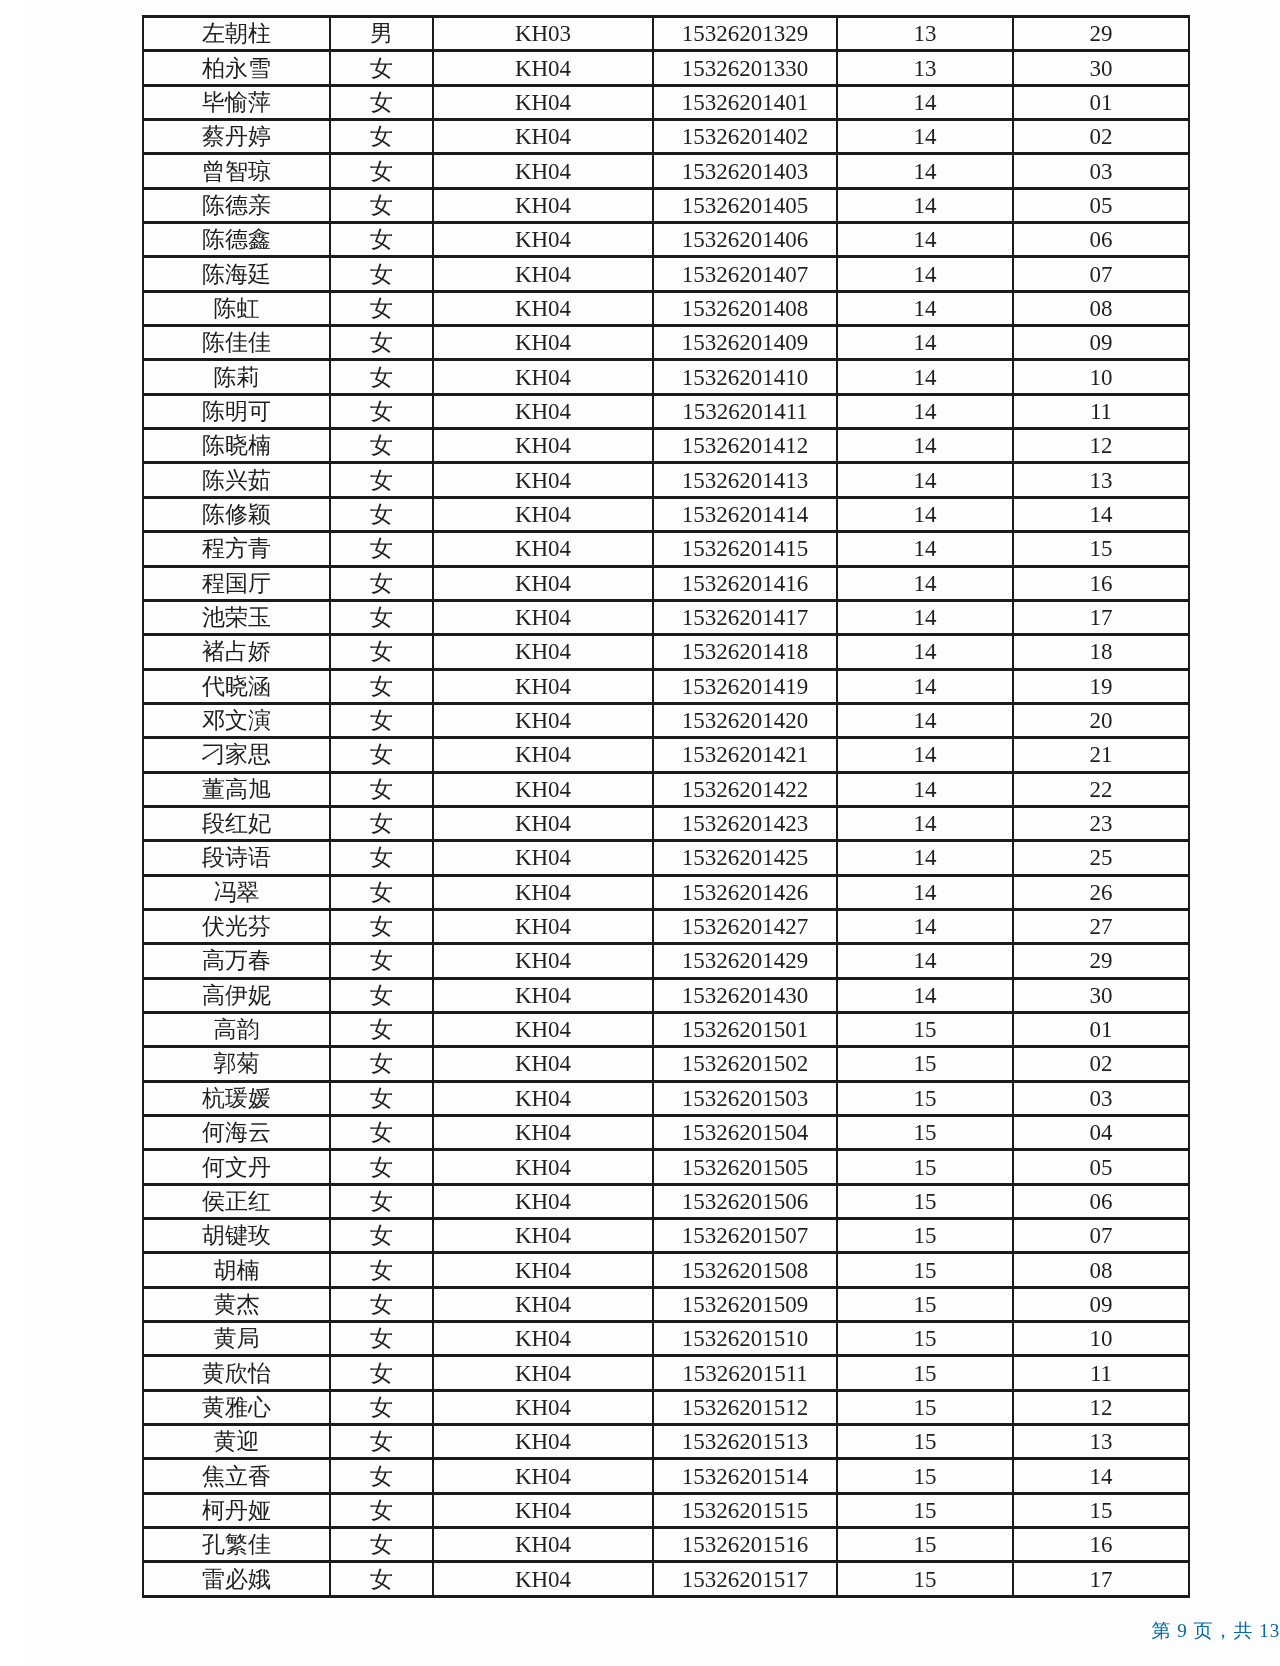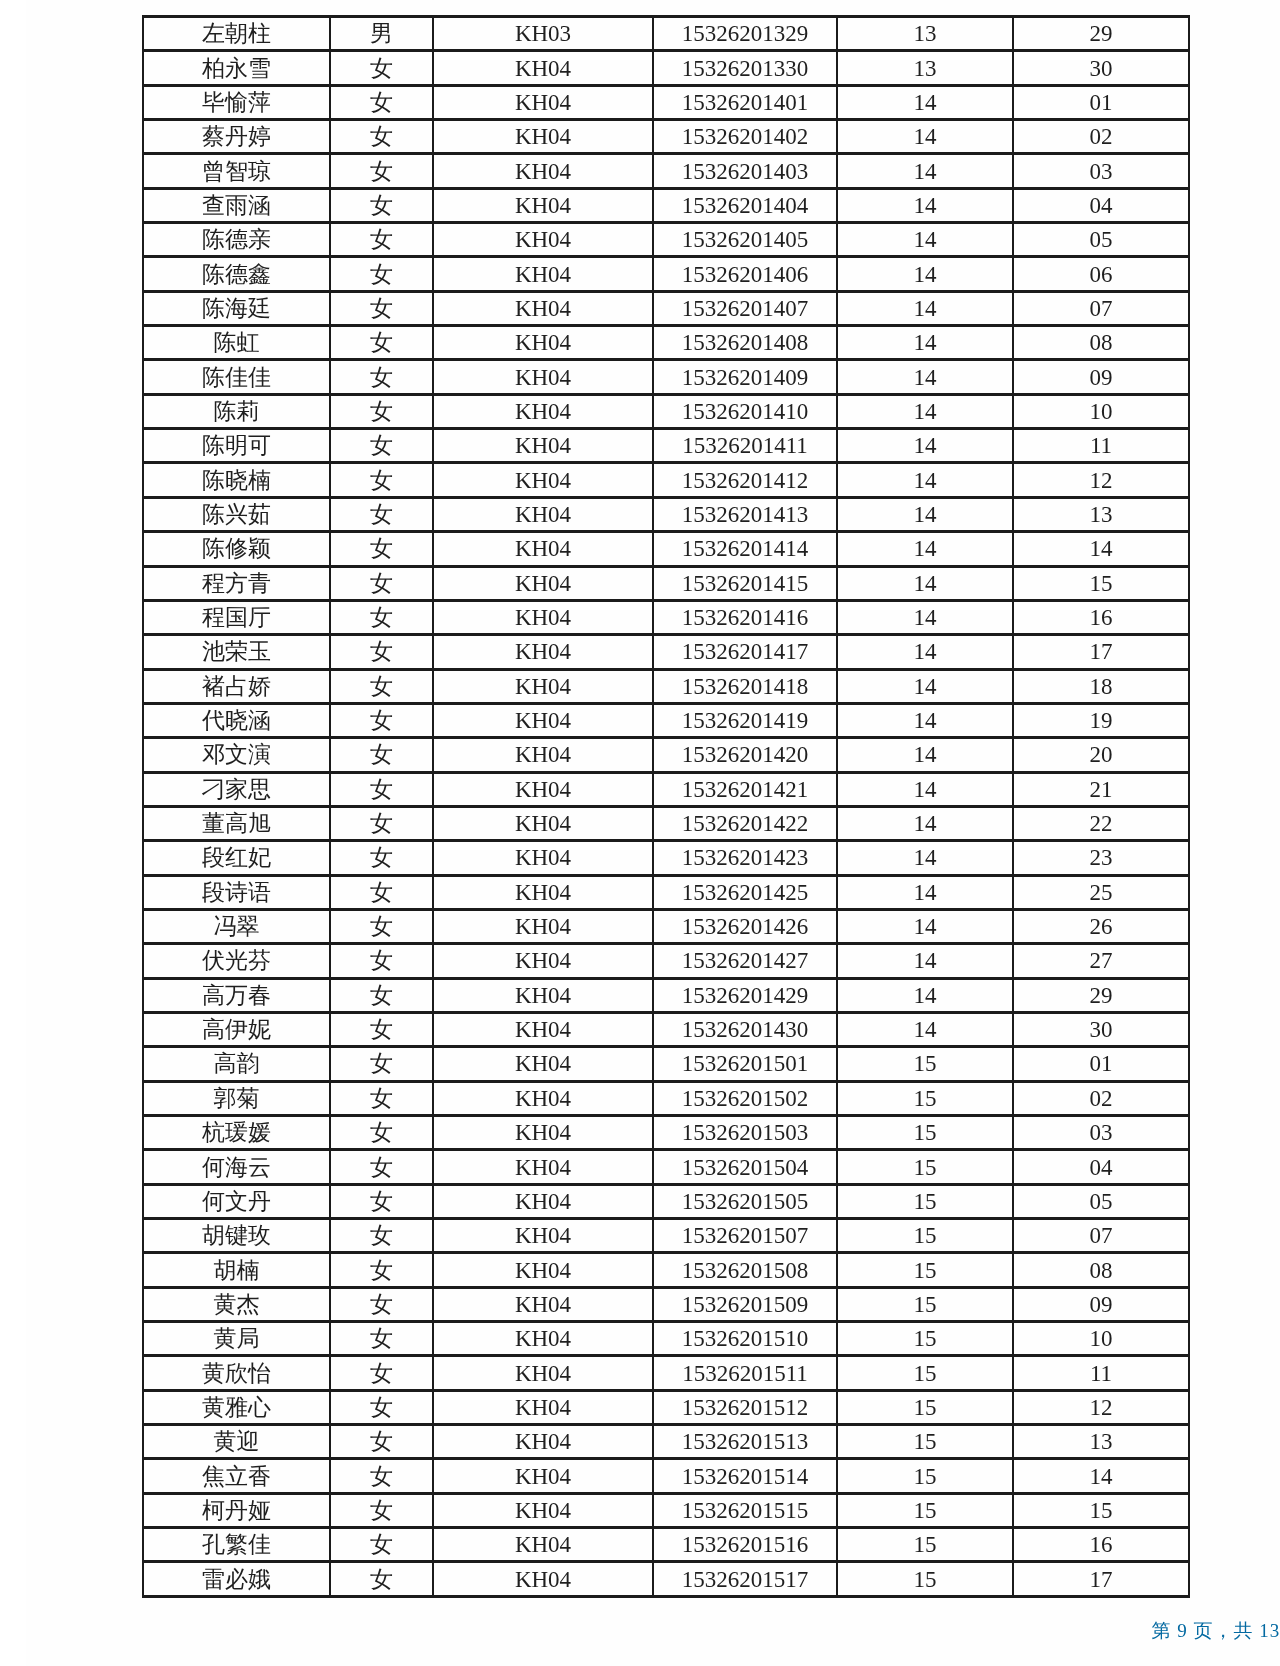--- a/index.html
+++ b/index.html
@@ -94,258 +94,258 @@
         </tr>
         <tr>
           <td>曾智琼</td>
           <td>女</td>
           <td>KH04</td>
           <td>15326201403</td>
           <td>14</td>
           <td>03</td>
         </tr>
         <tr>
-          <td>查雨涵</td>
-          <td>女</td>
-          <td>KH04</td>
-          <td>15326201404</td>
-          <td>14</td>
+          <td>陈德亲</td>
+          <td>女</td>
+          <td>KH04</td>
+          <td>15326201405</td>
+          <td>14</td>
+          <td>05</td>
+        </tr>
+        <tr>
+          <td>陈德鑫</td>
+          <td>女</td>
+          <td>KH04</td>
+          <td>15326201406</td>
+          <td>14</td>
+          <td>06</td>
+        </tr>
+        <tr>
+          <td>陈海廷</td>
+          <td>女</td>
+          <td>KH04</td>
+          <td>15326201407</td>
+          <td>14</td>
+          <td>07</td>
+        </tr>
+        <tr>
+          <td>陈虹</td>
+          <td>女</td>
+          <td>KH04</td>
+          <td>15326201408</td>
+          <td>14</td>
+          <td>08</td>
+        </tr>
+        <tr>
+          <td>陈佳佳</td>
+          <td>女</td>
+          <td>KH04</td>
+          <td>15326201409</td>
+          <td>14</td>
+          <td>09</td>
+        </tr>
+        <tr>
+          <td>陈莉</td>
+          <td>女</td>
+          <td>KH04</td>
+          <td>15326201410</td>
+          <td>14</td>
+          <td>10</td>
+        </tr>
+        <tr>
+          <td>陈明可</td>
+          <td>女</td>
+          <td>KH04</td>
+          <td>15326201411</td>
+          <td>14</td>
+          <td>11</td>
+        </tr>
+        <tr>
+          <td>陈晓楠</td>
+          <td>女</td>
+          <td>KH04</td>
+          <td>15326201412</td>
+          <td>14</td>
+          <td>12</td>
+        </tr>
+        <tr>
+          <td>陈兴茹</td>
+          <td>女</td>
+          <td>KH04</td>
+          <td>15326201413</td>
+          <td>14</td>
+          <td>13</td>
+        </tr>
+        <tr>
+          <td>陈修颖</td>
+          <td>女</td>
+          <td>KH04</td>
+          <td>15326201414</td>
+          <td>14</td>
+          <td>14</td>
+        </tr>
+        <tr>
+          <td>程方青</td>
+          <td>女</td>
+          <td>KH04</td>
+          <td>15326201415</td>
+          <td>14</td>
+          <td>15</td>
+        </tr>
+        <tr>
+          <td>程国厅</td>
+          <td>女</td>
+          <td>KH04</td>
+          <td>15326201416</td>
+          <td>14</td>
+          <td>16</td>
+        </tr>
+        <tr>
+          <td>池荣玉</td>
+          <td>女</td>
+          <td>KH04</td>
+          <td>15326201417</td>
+          <td>14</td>
+          <td>17</td>
+        </tr>
+        <tr>
+          <td>褚占娇</td>
+          <td>女</td>
+          <td>KH04</td>
+          <td>15326201418</td>
+          <td>14</td>
+          <td>18</td>
+        </tr>
+        <tr>
+          <td>代晓涵</td>
+          <td>女</td>
+          <td>KH04</td>
+          <td>15326201419</td>
+          <td>14</td>
+          <td>19</td>
+        </tr>
+        <tr>
+          <td>邓文演</td>
+          <td>女</td>
+          <td>KH04</td>
+          <td>15326201420</td>
+          <td>14</td>
+          <td>20</td>
+        </tr>
+        <tr>
+          <td>刁家思</td>
+          <td>女</td>
+          <td>KH04</td>
+          <td>15326201421</td>
+          <td>14</td>
+          <td>21</td>
+        </tr>
+        <tr>
+          <td>董高旭</td>
+          <td>女</td>
+          <td>KH04</td>
+          <td>15326201422</td>
+          <td>14</td>
+          <td>22</td>
+        </tr>
+        <tr>
+          <td>段红妃</td>
+          <td>女</td>
+          <td>KH04</td>
+          <td>15326201423</td>
+          <td>14</td>
+          <td>23</td>
+        </tr>
+        <tr>
+          <td>段诗语</td>
+          <td>女</td>
+          <td>KH04</td>
+          <td>15326201425</td>
+          <td>14</td>
+          <td>25</td>
+        </tr>
+        <tr>
+          <td>冯翠</td>
+          <td>女</td>
+          <td>KH04</td>
+          <td>15326201426</td>
+          <td>14</td>
+          <td>26</td>
+        </tr>
+        <tr>
+          <td>伏光芬</td>
+          <td>女</td>
+          <td>KH04</td>
+          <td>15326201427</td>
+          <td>14</td>
+          <td>27</td>
+        </tr>
+        <tr>
+          <td>高万春</td>
+          <td>女</td>
+          <td>KH04</td>
+          <td>15326201429</td>
+          <td>14</td>
+          <td>29</td>
+        </tr>
+        <tr>
+          <td>高伊妮</td>
+          <td>女</td>
+          <td>KH04</td>
+          <td>15326201430</td>
+          <td>14</td>
+          <td>30</td>
+        </tr>
+        <tr>
+          <td>高韵</td>
+          <td>女</td>
+          <td>KH04</td>
+          <td>15326201501</td>
+          <td>15</td>
+          <td>01</td>
+        </tr>
+        <tr>
+          <td>郭菊</td>
+          <td>女</td>
+          <td>KH04</td>
+          <td>15326201502</td>
+          <td>15</td>
+          <td>02</td>
+        </tr>
+        <tr>
+          <td>杭瑗媛</td>
+          <td>女</td>
+          <td>KH04</td>
+          <td>15326201503</td>
+          <td>15</td>
+          <td>03</td>
+        </tr>
+        <tr>
+          <td>何海云</td>
+          <td>女</td>
+          <td>KH04</td>
+          <td>15326201504</td>
+          <td>15</td>
           <td>04</td>
         </tr>
         <tr>
-          <td>陈德亲</td>
-          <td>女</td>
-          <td>KH04</td>
-          <td>15326201405</td>
-          <td>14</td>
+          <td>何文丹</td>
+          <td>女</td>
+          <td>KH04</td>
+          <td>15326201505</td>
+          <td>15</td>
           <td>05</td>
         </tr>
         <tr>
-          <td>陈德鑫</td>
-          <td>女</td>
-          <td>KH04</td>
-          <td>15326201406</td>
-          <td>14</td>
+          <td>侯正红</td>
+          <td>女</td>
+          <td>KH04</td>
+          <td>15326201506</td>
+          <td>15</td>
           <td>06</td>
-        </tr>
-        <tr>
-          <td>陈海廷</td>
-          <td>女</td>
-          <td>KH04</td>
-          <td>15326201407</td>
-          <td>14</td>
-          <td>07</td>
-        </tr>
-        <tr>
-          <td>陈虹</td>
-          <td>女</td>
-          <td>KH04</td>
-          <td>15326201408</td>
-          <td>14</td>
-          <td>08</td>
-        </tr>
-        <tr>
-          <td>陈佳佳</td>
-          <td>女</td>
-          <td>KH04</td>
-          <td>15326201409</td>
-          <td>14</td>
-          <td>09</td>
-        </tr>
-        <tr>
-          <td>陈莉</td>
-          <td>女</td>
-          <td>KH04</td>
-          <td>15326201410</td>
-          <td>14</td>
-          <td>10</td>
-        </tr>
-        <tr>
-          <td>陈明可</td>
-          <td>女</td>
-          <td>KH04</td>
-          <td>15326201411</td>
-          <td>14</td>
-          <td>11</td>
-        </tr>
-        <tr>
-          <td>陈晓楠</td>
-          <td>女</td>
-          <td>KH04</td>
-          <td>15326201412</td>
-          <td>14</td>
-          <td>12</td>
-        </tr>
-        <tr>
-          <td>陈兴茹</td>
-          <td>女</td>
-          <td>KH04</td>
-          <td>15326201413</td>
-          <td>14</td>
-          <td>13</td>
-        </tr>
-        <tr>
-          <td>陈修颖</td>
-          <td>女</td>
-          <td>KH04</td>
-          <td>15326201414</td>
-          <td>14</td>
-          <td>14</td>
-        </tr>
-        <tr>
-          <td>程方青</td>
-          <td>女</td>
-          <td>KH04</td>
-          <td>15326201415</td>
-          <td>14</td>
-          <td>15</td>
-        </tr>
-        <tr>
-          <td>程国厅</td>
-          <td>女</td>
-          <td>KH04</td>
-          <td>15326201416</td>
-          <td>14</td>
-          <td>16</td>
-        </tr>
-        <tr>
-          <td>池荣玉</td>
-          <td>女</td>
-          <td>KH04</td>
-          <td>15326201417</td>
-          <td>14</td>
-          <td>17</td>
-        </tr>
-        <tr>
-          <td>褚占娇</td>
-          <td>女</td>
-          <td>KH04</td>
-          <td>15326201418</td>
-          <td>14</td>
-          <td>18</td>
-        </tr>
-        <tr>
-          <td>代晓涵</td>
-          <td>女</td>
-          <td>KH04</td>
-          <td>15326201419</td>
-          <td>14</td>
-          <td>19</td>
-        </tr>
-        <tr>
-          <td>邓文演</td>
-          <td>女</td>
-          <td>KH04</td>
-          <td>15326201420</td>
-          <td>14</td>
-          <td>20</td>
-        </tr>
-        <tr>
-          <td>刁家思</td>
-          <td>女</td>
-          <td>KH04</td>
-          <td>15326201421</td>
-          <td>14</td>
-          <td>21</td>
-        </tr>
-        <tr>
-          <td>董高旭</td>
-          <td>女</td>
-          <td>KH04</td>
-          <td>15326201422</td>
-          <td>14</td>
-          <td>22</td>
-        </tr>
-        <tr>
-          <td>段红妃</td>
-          <td>女</td>
-          <td>KH04</td>
-          <td>15326201423</td>
-          <td>14</td>
-          <td>23</td>
-        </tr>
-        <tr>
-          <td>段诗语</td>
-          <td>女</td>
-          <td>KH04</td>
-          <td>15326201425</td>
-          <td>14</td>
-          <td>25</td>
-        </tr>
-        <tr>
-          <td>冯翠</td>
-          <td>女</td>
-          <td>KH04</td>
-          <td>15326201426</td>
-          <td>14</td>
-          <td>26</td>
-        </tr>
-        <tr>
-          <td>伏光芬</td>
-          <td>女</td>
-          <td>KH04</td>
-          <td>15326201427</td>
-          <td>14</td>
-          <td>27</td>
-        </tr>
-        <tr>
-          <td>高万春</td>
-          <td>女</td>
-          <td>KH04</td>
-          <td>15326201429</td>
-          <td>14</td>
-          <td>29</td>
-        </tr>
-        <tr>
-          <td>高伊妮</td>
-          <td>女</td>
-          <td>KH04</td>
-          <td>15326201430</td>
-          <td>14</td>
-          <td>30</td>
-        </tr>
-        <tr>
-          <td>高韵</td>
-          <td>女</td>
-          <td>KH04</td>
-          <td>15326201501</td>
-          <td>15</td>
-          <td>01</td>
-        </tr>
-        <tr>
-          <td>郭菊</td>
-          <td>女</td>
-          <td>KH04</td>
-          <td>15326201502</td>
-          <td>15</td>
-          <td>02</td>
-        </tr>
-        <tr>
-          <td>杭瑗媛</td>
-          <td>女</td>
-          <td>KH04</td>
-          <td>15326201503</td>
-          <td>15</td>
-          <td>03</td>
-        </tr>
-        <tr>
-          <td>何海云</td>
-          <td>女</td>
-          <td>KH04</td>
-          <td>15326201504</td>
-          <td>15</td>
-          <td>04</td>
-        </tr>
-        <tr>
-          <td>何文丹</td>
-          <td>女</td>
-          <td>KH04</td>
-          <td>15326201505</td>
-          <td>15</td>
-          <td>05</td>
         </tr>
         <tr>
           <td>胡键玫</td>
           <td>女</td>
           <td>KH04</td>
           <td>15326201507</td>
           <td>15</td>
           <td>07</td>
         </tr>
         <tr>

